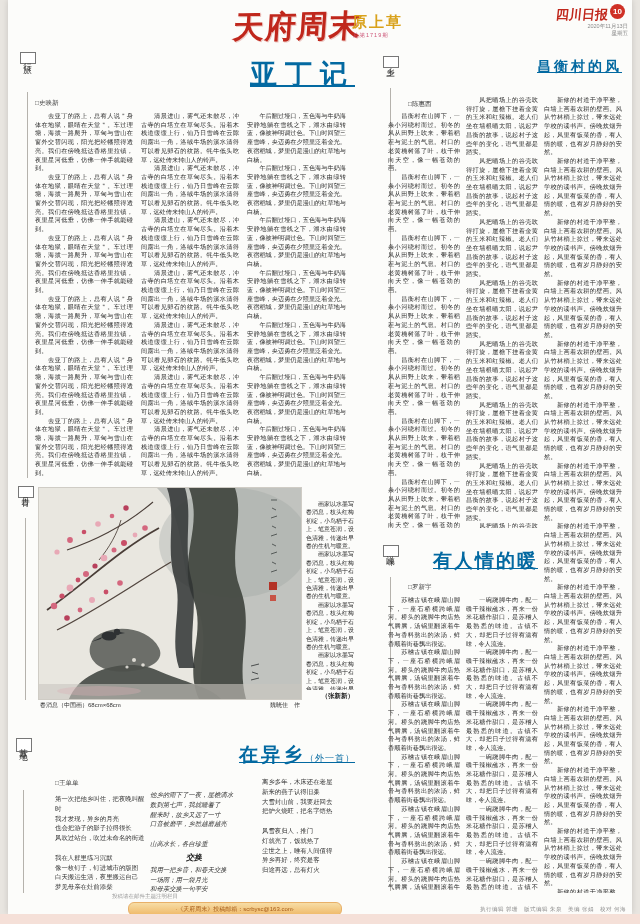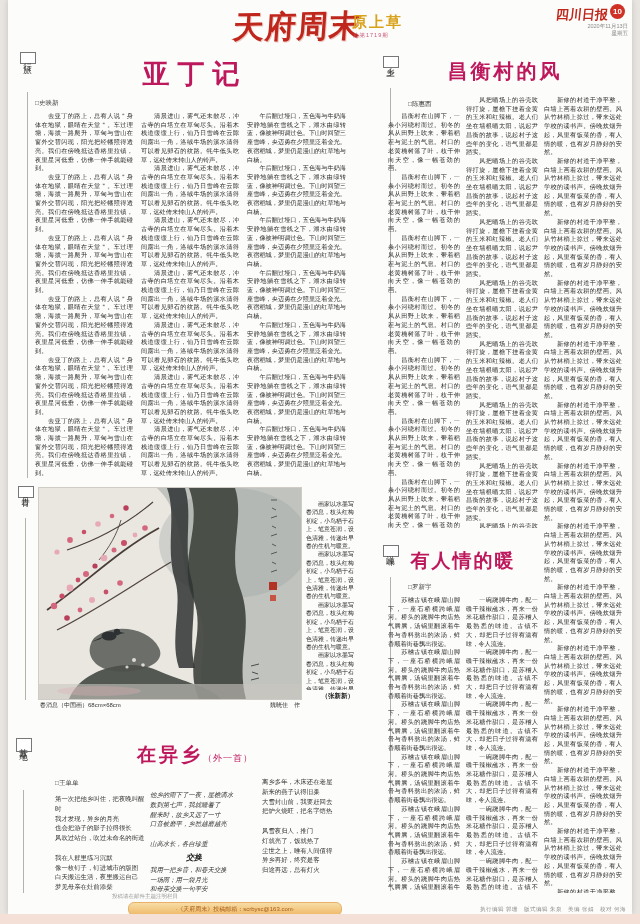--- a/index.html
+++ b/index.html
@@ -15,21 +15,21 @@
   .brand-note{font-size:5.5px;color:#c57;letter-spacing:1px;}
   .paper-name{font-family:"Liberation Serif",serif;font-weight:bold;color:#c0271c;font-size:13px;transform:skewX(-6deg);}
   .page-badge{width:15px;height:15px;border-radius:50%;background:#cf3126;color:#fff;
               font-size:8px;font-weight:bold;display:flex;align-items:center;justify-content:center;}
   .date-line{font-size:5.5px;color:#8a8a8a;text-align:right;line-height:7px;}
   
   .tag{border:1px solid #777;background:#fff;color:#333;font-size:8.5px;line-height:10px;
        padding:3px 2px;writing-mode:vertical-rl;text-orientation:upright;letter-spacing:2px;text-align:center;}
   .tagline{width:1px;background:#b5b2ac;}
   
-  .h-main{font-weight:bold;color:#be185d;text-align:center;}
+  .h-main{font-weight:bold;color:#0369a1;text-align:right;text-decoration:underline;}
   .byline{font-size:6.5px;color:#444;}
   .col{font-size:6.2px;line-height:8.7px;color:#2b2b2b;text-align:justify;
        overflow:hidden;white-space:pre-line;}
   .poemcol{font-size:6.4px;line-height:9.8px;color:#333;overflow:hidden;white-space:pre-line;}
   .poem-subhead{font-size:8px;font-weight:bold;color:#222;text-align:center;}
   .caption{font-size:6px;color:#333;}
   .credit-end{font-size:6.5px;font-weight:bold;color:#222;text-align:right;}
   .painting{border:1px solid #cfccc5;background:#e8e6df;}
   .footer-note{font-size:5.5px;color:#9a9a9a;}
   .pill{background:linear-gradient(#f7dda6,#efb968);border-radius:6px;border:1px solid #e8b068;
@@ -197,21 +197,21 @@
 
 风雪夜归人，推门
 灯就亮了，饭就热了
 尘世之上，唯有人间值得
 异乡再好，终究是客
 归途再远，总有灯火</div>
 
 <div class="abs tag" style="left:383px;top:56px;">乡土</div>
 <div class="abs tagline" style="left:390px;top:88px;height:440px;"></div>
 
-<div class="abs h-main" style="left:388px;top:58px;width:234px;font-size:20px;letter-spacing:3px;">昌衡村的风</div>
+<div class="abs h-main" style="left:388px;top:58px;width:234px;font-size:14px;letter-spacing:3px;">昌衡村的风</div>
 <div class="abs byline" style="left:408px;top:100px;">□陈惠西</div>
 
 <div class="abs col" style="left:388px;top:112px;width:72px;height:416px;">　　昌衡村在山脚下，一条小河绕村而过。初冬的风从田野上吹来，带着稻茬与泥土的气息。村口的老黄桷树落了叶，枝干伸向天空，像一幅苍劲的画。
 　　昌衡村在山脚下，一条小河绕村而过。初冬的风从田野上吹来，带着稻茬与泥土的气息。村口的老黄桷树落了叶，枝干伸向天空，像一幅苍劲的画。
 　　昌衡村在山脚下，一条小河绕村而过。初冬的风从田野上吹来，带着稻茬与泥土的气息。村口的老黄桷树落了叶，枝干伸向天空，像一幅苍劲的画。
 　　昌衡村在山脚下，一条小河绕村而过。初冬的风从田野上吹来，带着稻茬与泥土的气息。村口的老黄桷树落了叶，枝干伸向天空，像一幅苍劲的画。
 　　昌衡村在山脚下，一条小河绕村而过。初冬的风从田野上吹来，带着稻茬与泥土的气息。村口的老黄桷树落了叶，枝干伸向天空，像一幅苍劲的画。
 　　昌衡村在山脚下，一条小河绕村而过。初冬的风从田野上吹来，带着稻茬与泥土的气息。村口的老黄桷树落了叶，枝干伸向天空，像一幅苍劲的画。
 　　昌衡村在山脚下，一条小河绕村而过。初冬的风从田野上吹来，带着稻茬与泥土的气息。村口的老黄桷树落了叶，枝干伸向天空，像一幅苍劲的画。
 　　昌衡村在山脚下，一条小河绕村而过。初冬的风从田野上吹来，带着稻茬与泥土的气息。村口的老黄桷树落了叶，枝干伸向天空，像一幅苍劲的画。</div>

